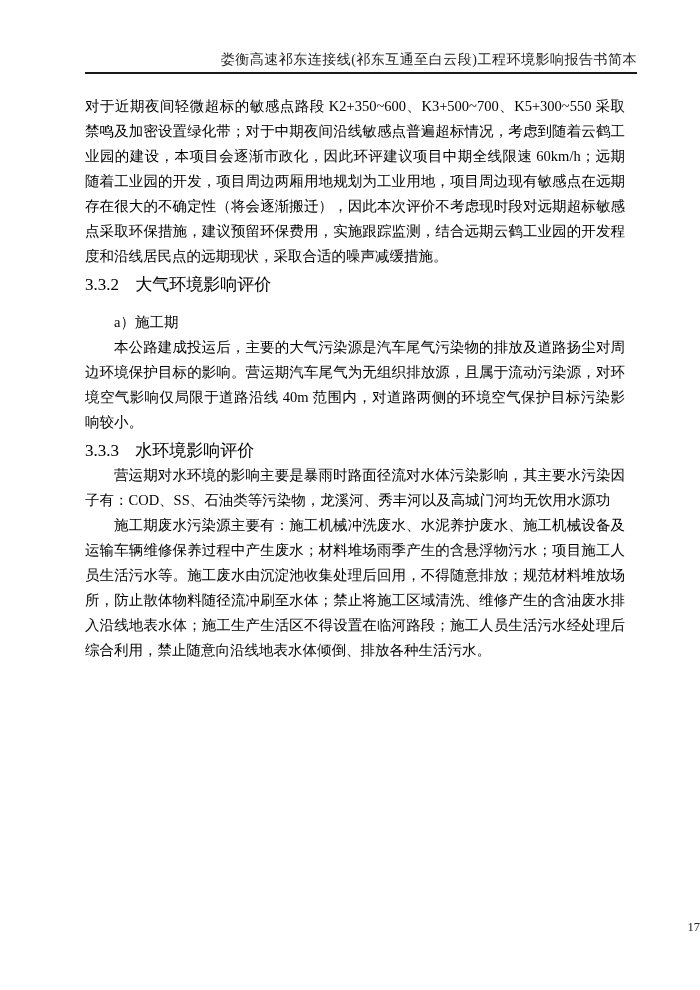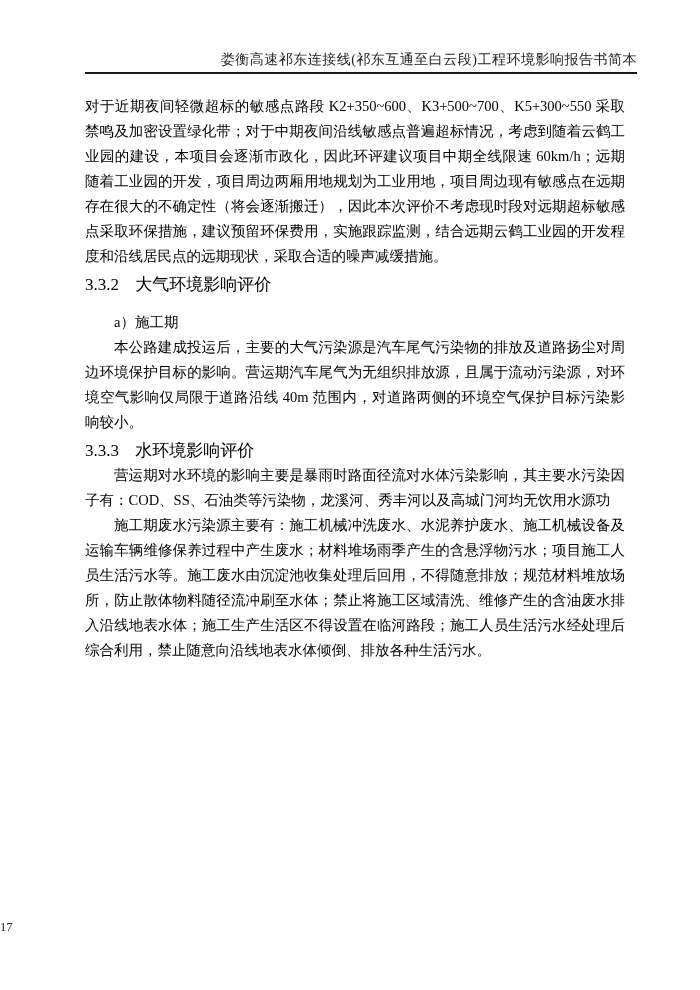--- a/index.html
+++ b/index.html
@@ -45,21 +45,21 @@
   .sub-heading {
     margin: 13px 0 0 0;
     text-indent: 2em;
     text-align: left;
   }
   .page-footer {
     position: absolute;
     top: 920px;
     left: 0;
     width: 700px;
-    text-align: left;
+    text-align: right;
     font-size: 12.5px;
     color: #222;
   }
 </style>
 </head>
 <body>
 
 <div class="page">
 
   <div class="running-header">

